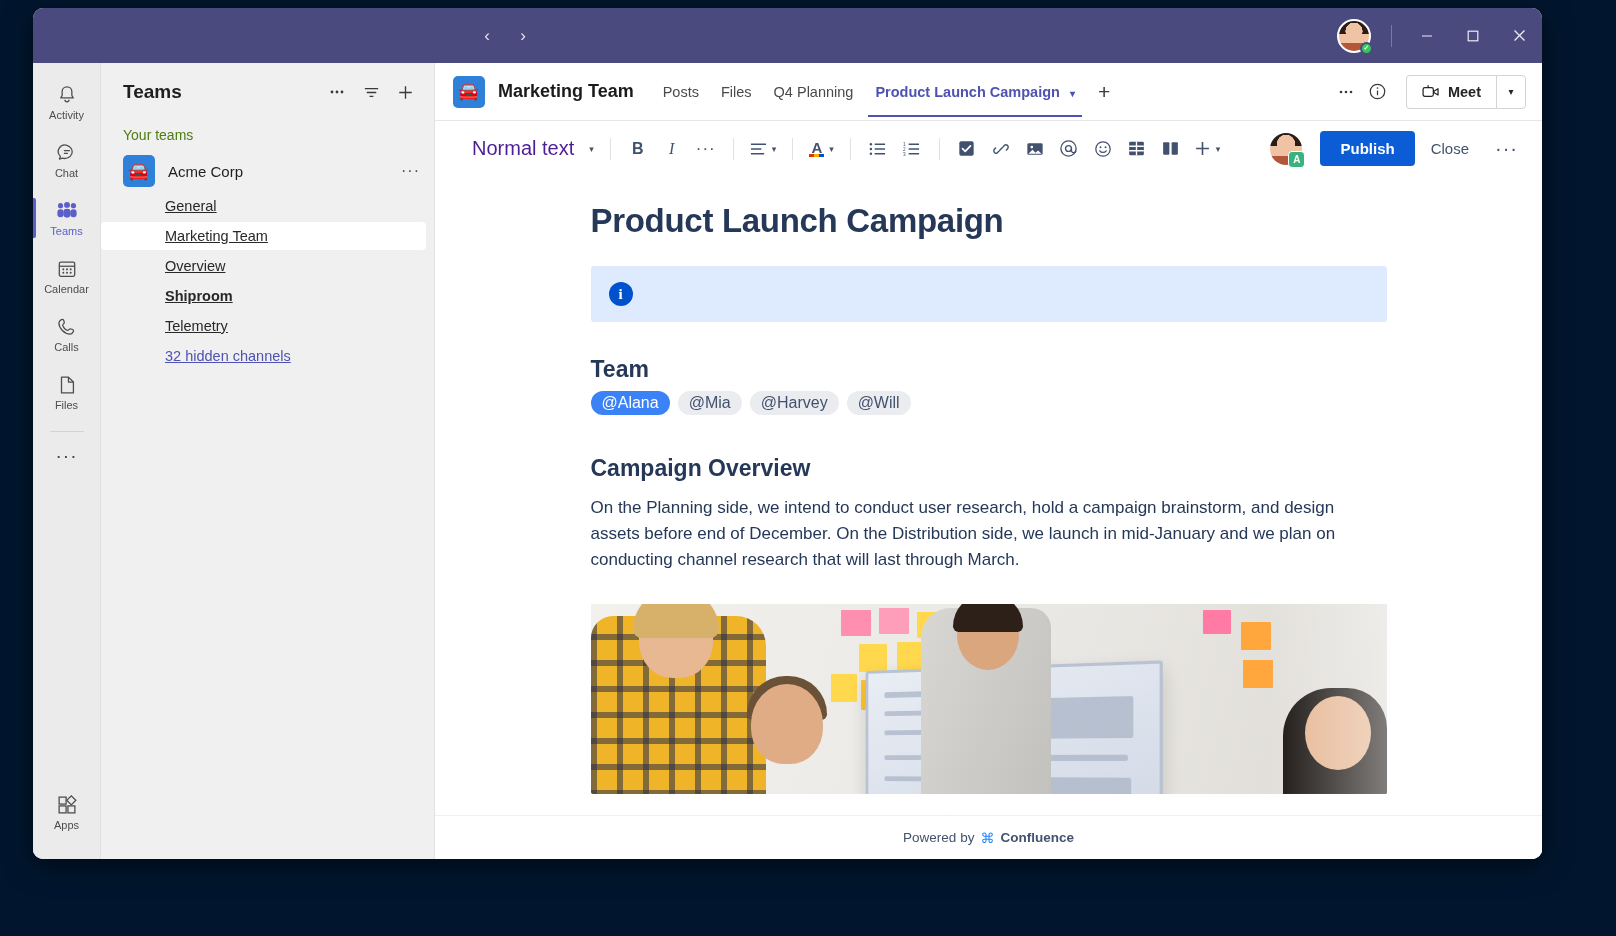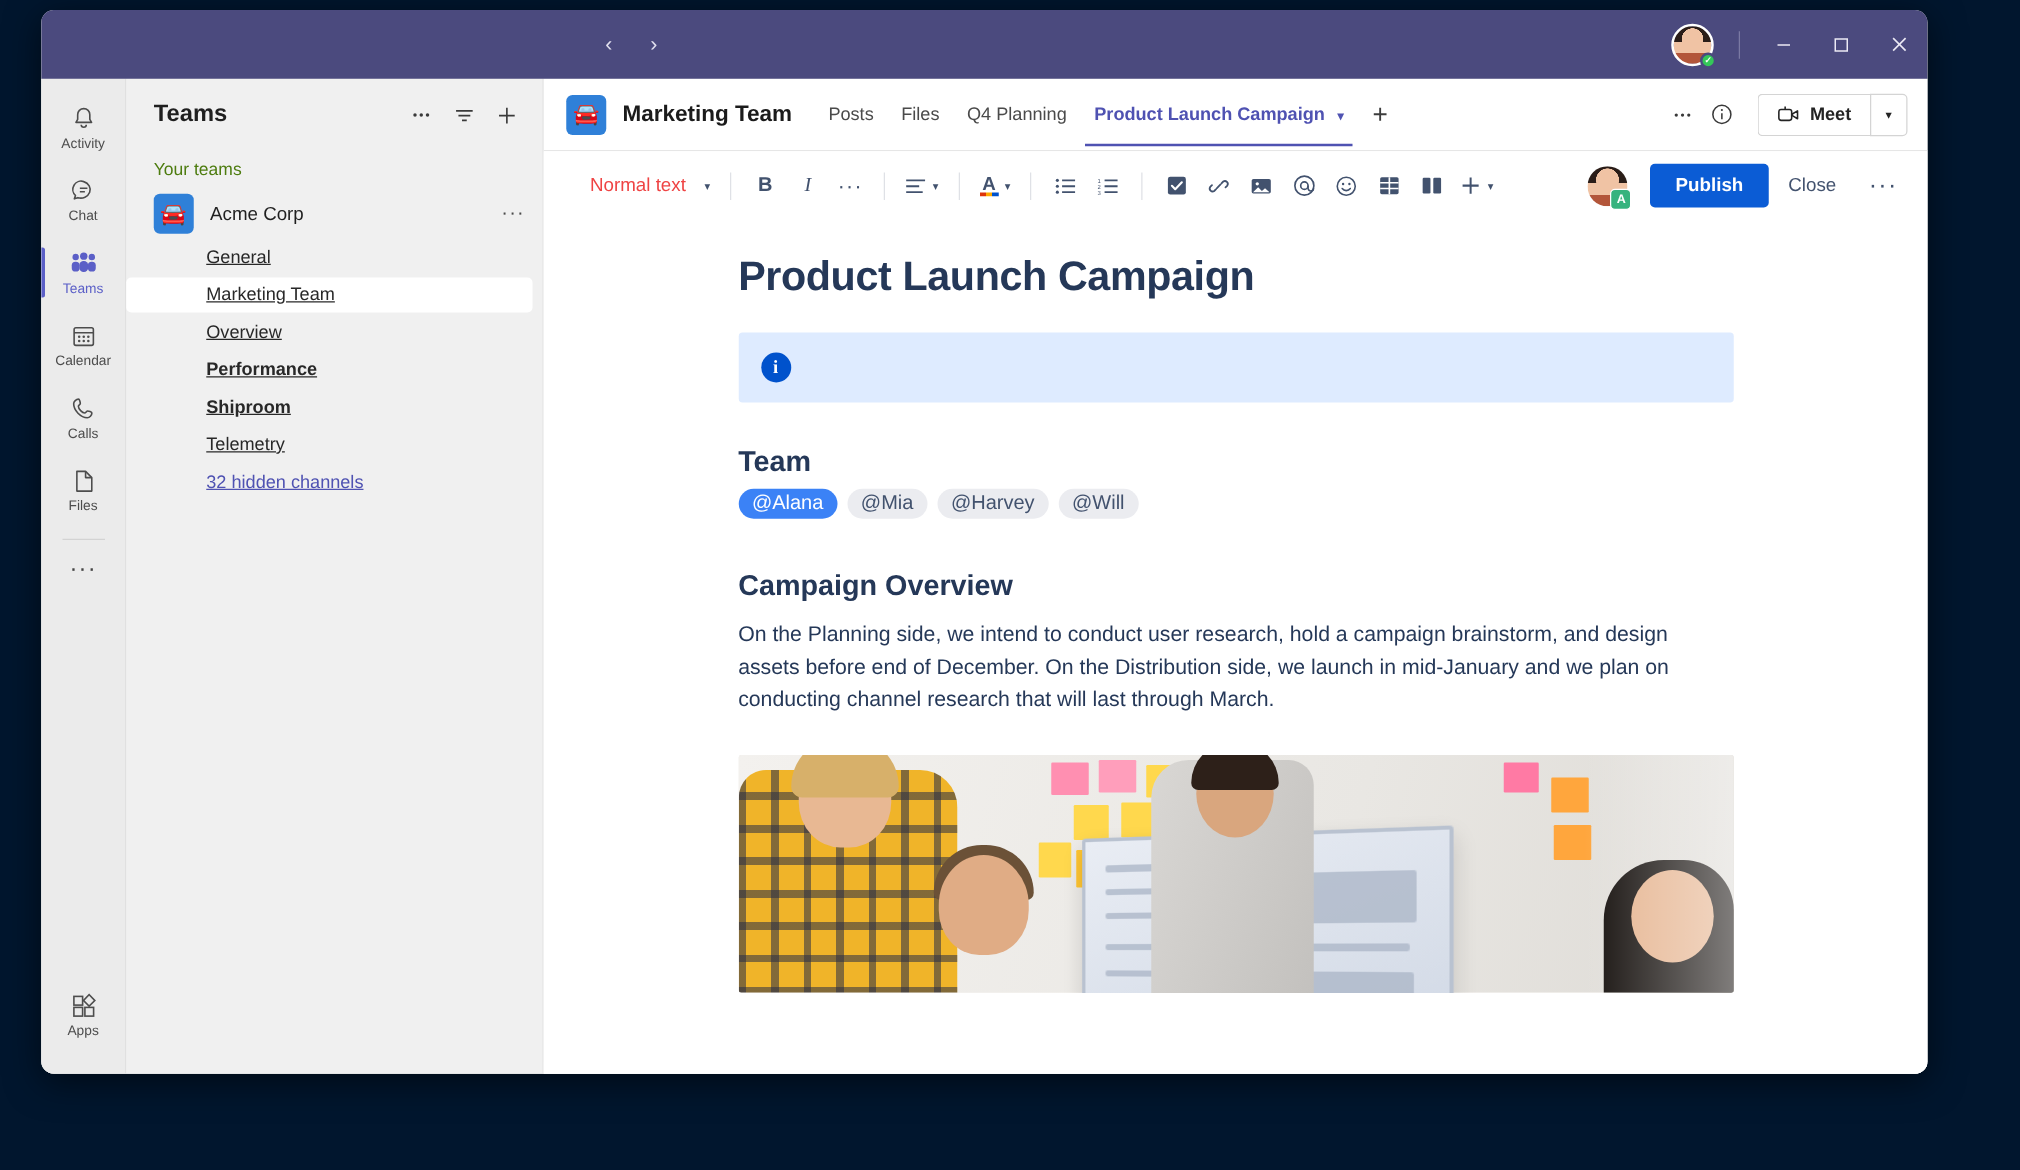--- a/index.html
+++ b/index.html
@@ -150,21 +150,21 @@
 
   
   .etoolbar {
     height: 55px; flex: 0 0 55px; display: flex; align-items: center;
     padding: 0 14px 0 22px; gap: 2px; background: #fff;
   }
   .tb-item {
     height: 32px; min-width: 32px; display: flex; align-items: center; justify-content: center;
     color: #42526e; cursor: pointer; border-radius: 4px; padding: 0 5px; gap: 5px;
   }
-  .tb-text { font-size: 15px; color: #ef4444; padding: 0 10px; }
+  .tb-text { font-size: 20px; color: #4c1d95; padding: 0 10px; }
   .tb-divider { width: 1px; height: 22px; background: #dfe1e6; margin: 0 9px; }
   .caret-sm { font-size: 9px; color: #42526e; }
   .tb-spacer { flex: 1; }
   .editor-avatar-wrap { position: relative; width: 32px; height: 32px; margin-right: 16px; }
   .editor-avatar {
     width: 32px; height: 32px; border-radius: 50%; overflow: hidden;
     background: radial-gradient(circle at 50% 34%, #f0c3a4 0 34%, transparent 35%),
                 linear-gradient(#2a1d18 0 42%, #f0c3a4 42% 72%, #b3563a 72% 100%);
   }
   .editor-badge {
@@ -402,21 +402,20 @@
 
       <div class="team-row">
         <div class="team-avatar">🚘</div>
         <div class="team-name">Acme Corp</div>
         <div class="team-more">···</div>
       </div>
 
       <div class="chan">General</div>
       <div class="chan selected">Marketing Team</div>
       <div class="chan">Overview</div>
-      <div class="chan bold">Performance</div>
       <div class="chan bold">Shiproom</div>
       <div class="chan">Telemetry</div>
       <div class="chan link">32 hidden channels</div>
     </div>
 
     <div class="content">
 
       <div class="chan-header">
         <div class="ch-avatar">🚘</div>
         <div class="ch-title">Marketing Team</div>
@@ -637,15 +636,20 @@
               <div class="ph-person hair2"></div>
               <div class="ph-person hair4"></div>
               <div class="ph-person head4"></div>
               <div class="ph-gradient-right"></div>
             </div>
           </div>
         </div>
         <div class="doc-fade"></div>
       </div>
 
+      <div class="doc-footer">
+        <span>Powered by</span>
+        <span class="conf-mark">⌘</span>
+        <span style="font-weight:bold">Confluence</span>
+      </div>
     </div>
   </div>
 </div>
 
 </body></html>

